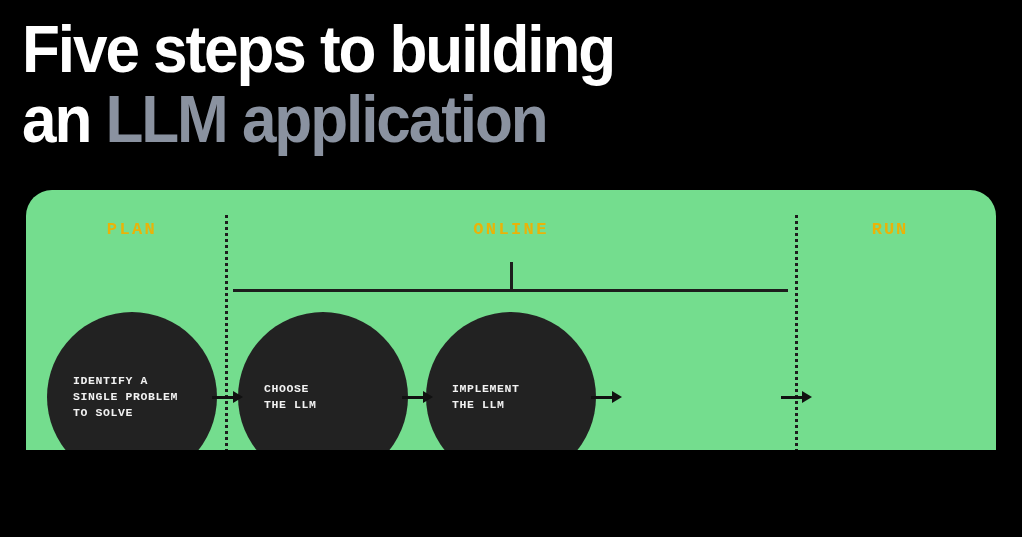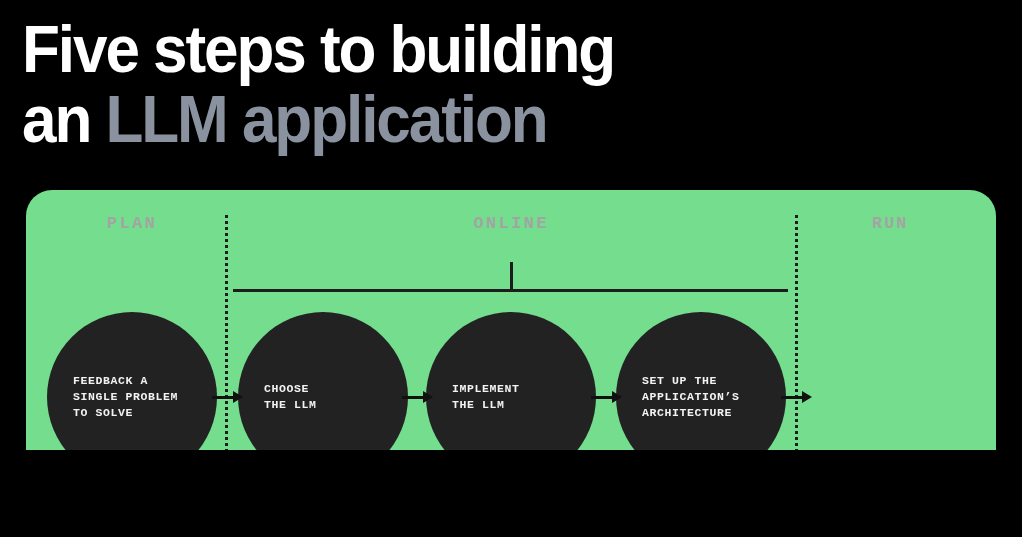--- a/index.html
+++ b/index.html
@@ -48,26 +48,26 @@
     top: 190px;
     width: 970px;
     height: 315px;
     background: #74dd8e;
     border-radius: 26px;
   }
 
   
   .phase-label {
     position: absolute;
-    top: 214px;
+    top: 220px;
     font-family: "Liberation Mono", "DejaVu Sans Mono", monospace;
     font-size: 17px;
     font-weight: bold;
     letter-spacing: 2.4px;
-    color: #a3a3a3;
+    color: #eab308;
     text-align: center;
     white-space: nowrap;
   }
   .phase-plan  { left: 52px;  width: 160px; }
   .phase-build { left: 431px; width: 160px; }
   .phase-run   { left: 810px; width: 160px;
                  font-family: Liberation Mono, monospace;
                  letter-spacing: 2.0px; }
 
   
@@ -172,37 +172,32 @@
   <div class="phase-label phase-build">ONLINE</div>
   <div class="phase-label phase-run">RUN</div>
 
   <div class="divider divider-left"></div>
   <div class="divider divider-right"></div>
 
   <div class="bracket-line"></div>
   <div class="bracket-tick"></div>
 
   <div class="step-circle circle-1">
-    <div class="step-text">FEEDBACK A
+    <div class="step-text">IDENTIFY A
 SINGLE PROBLEM
 TO SOLVE</div>
   </div>
   <div class="step-circle circle-2">
     <div class="step-text">CHOOSE
 THE LLM</div>
   </div>
   <div class="step-circle circle-3">
     <div class="step-text">IMPLEMENT
 THE LLM</div>
   </div>
-  <div class="step-circle circle-4">
-    <div class="step-text">SET UP THE
-APPLICATION’S
-ARCHITECTURE</div>
-  </div>
 
   <div class="arrow arrow-1">
     <div class="shaft"></div>
     <div class="head"></div>
   </div>
   <div class="arrow arrow-2">
     <div class="shaft"></div>
     <div class="head"></div>
   </div>
   <div class="arrow arrow-3">

